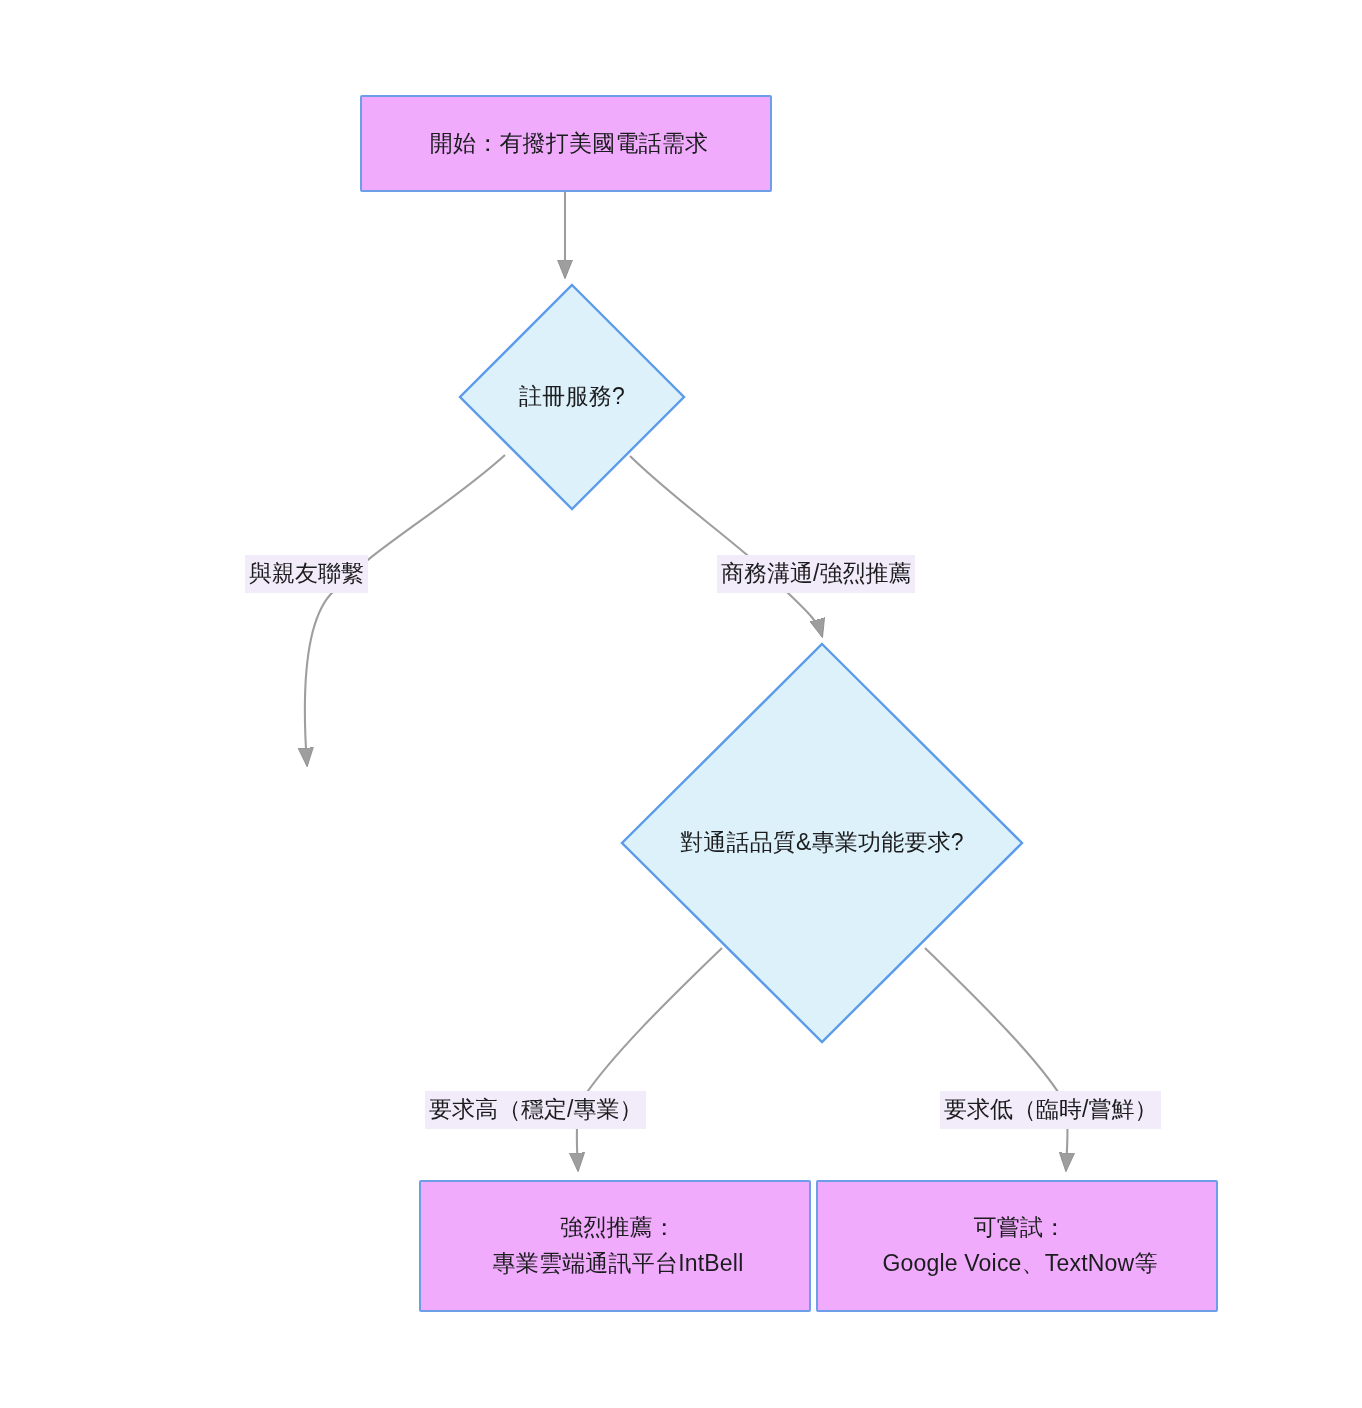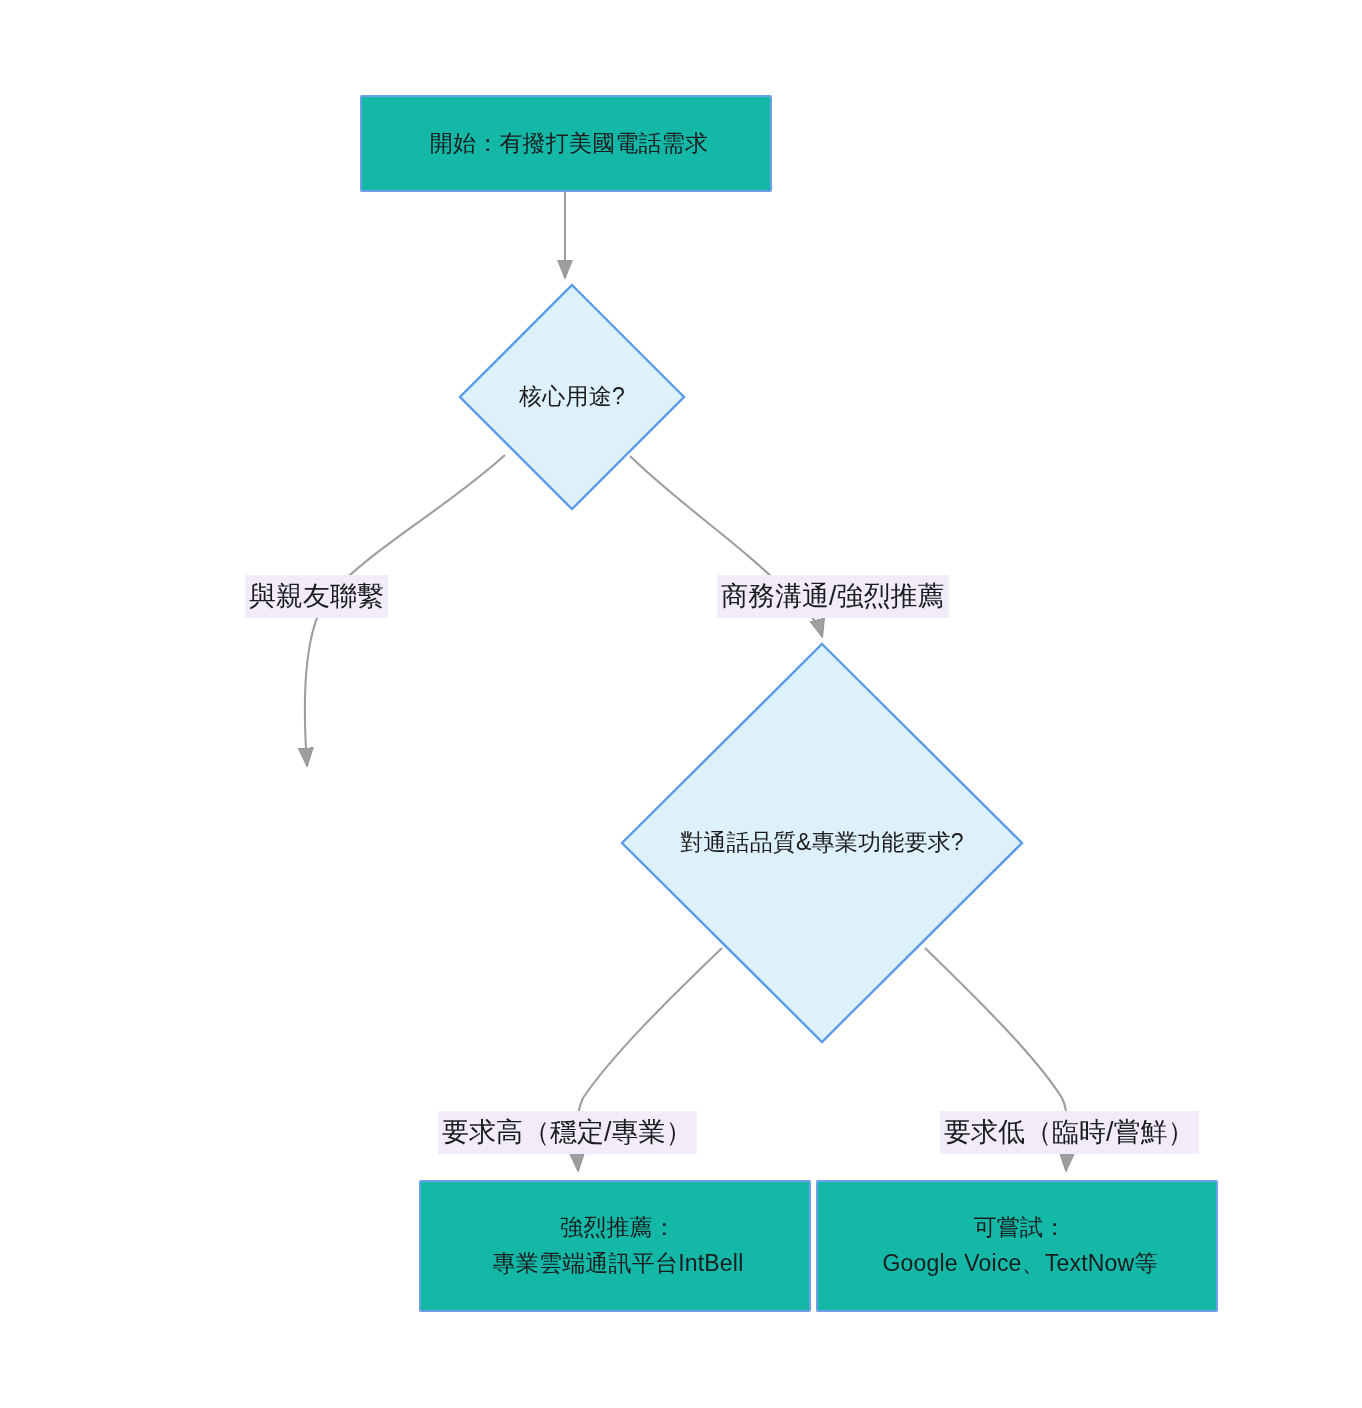--- a/index.html
+++ b/index.html
@@ -31,21 +31,21 @@
   }
   .node {
     position: absolute;
     box-sizing: border-box;
     display: flex;
     align-items: center;
     justify-content: center;
     text-align: center;
   }
   .node.process {
-    background: #14b8a6;
+    background: #f0abfc;
     border: 2px solid #6c9eea;
     border-radius: 2px;
     padding-left: 6px;
   }
   .node-label {
     color: #1b1c1d;
     font-size: 23px;
     line-height: 1.55;
     letter-spacing: 0.2px;
     white-space: pre-line;
@@ -68,26 +68,25 @@
     stroke-width: 2.4;
   }
   .decision .node-label {
     position: relative;
     z-index: 2;
   }
   .edge-label {
     position: absolute;
     background: #f2ebfa;
     color: #1b1c1d;
-    font-size: 27px;
+    font-size: 23px;
     line-height: 1.35;
     padding: 3px 4px 4px 4px;
     white-space: nowrap;
     box-sizing: border-box;
-    margin-top: 20px;
   }
 </style>
 </head>
 <body>
 
 <div id="canvas">
 
   <svg class="edges" viewBox="0 0 1362 1408" xmlns="http://www.w3.org/2000/svg">
     <defs>
       <marker id="arrowhead" markerWidth="10" markerHeight="10" refX="8.2" refY="4" orient="auto" markerUnits="strokeWidth">
@@ -107,40 +106,40 @@
   </svg>
 
   <div class="node process" style="left:360px; top:95px; width:412px; height:97px;">
     <span class="node-label">開始：有撥打美國電話需求</span>
   </div>
 
   <div class="node decision" style="left:458px; top:283px; width:228px; height:228px;">
     <svg class="diamond-shape" viewBox="0 0 228 228" preserveAspectRatio="none" xmlns="http://www.w3.org/2000/svg">
       <polygon points="114,2 226,114 114,226 2,114"></polygon>
     </svg>
-    <span class="node-label">核心用途?</span>
+    <span class="node-label">註冊服務?</span>
   </div>
 
   <div class="edge-label" style="left:245px; top:555px;">
     <span>與親友聯繫</span>
   </div>
 
   <div class="edge-label" style="left:717px; top:555px;">
     <span>商務溝通/強烈推薦</span>
   </div>
 
 
   <div class="node decision" style="left:620px; top:642px; width:404px; height:402px;">
     <svg class="diamond-shape" viewBox="0 0 404 402" preserveAspectRatio="none" xmlns="http://www.w3.org/2000/svg">
       <polygon points="202,2 402,201 202,400 2,201"></polygon>
     </svg>
     <span class="node-label">對通話品質&amp;專業功能要求?</span>
   </div>
 
-  <div class="edge-label" style="left:438px; top:1091px;">
+  <div class="edge-label" style="left:425px; top:1091px;">
     <span>要求高（穩定/專業）</span>
   </div>
 
   <div class="edge-label" style="left:940px; top:1091px;">
     <span>要求低（臨時/嘗鮮）</span>
   </div>
 
   <div class="node process" style="left:383px; top:1180px; width:392px; height:132px;margin-left:36px;">
     <span class="node-label">強烈推薦：
 專業雲端通訊平台IntBell</span>

